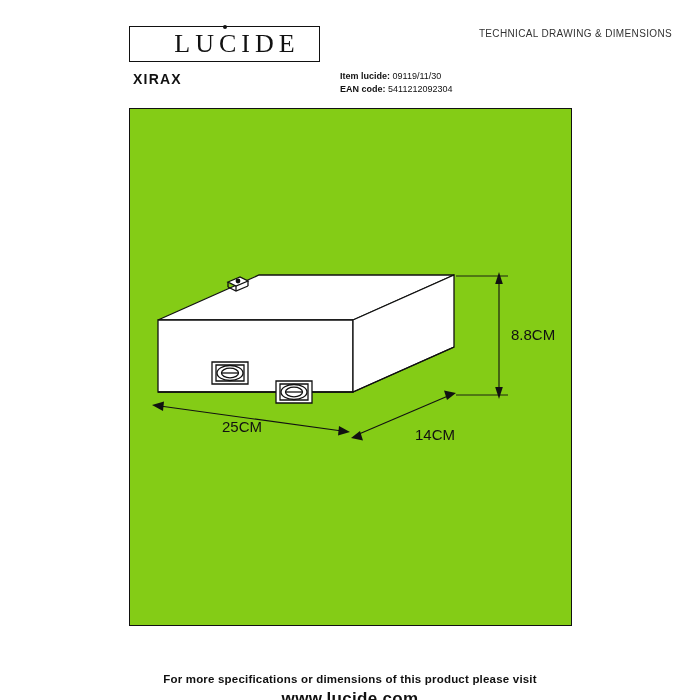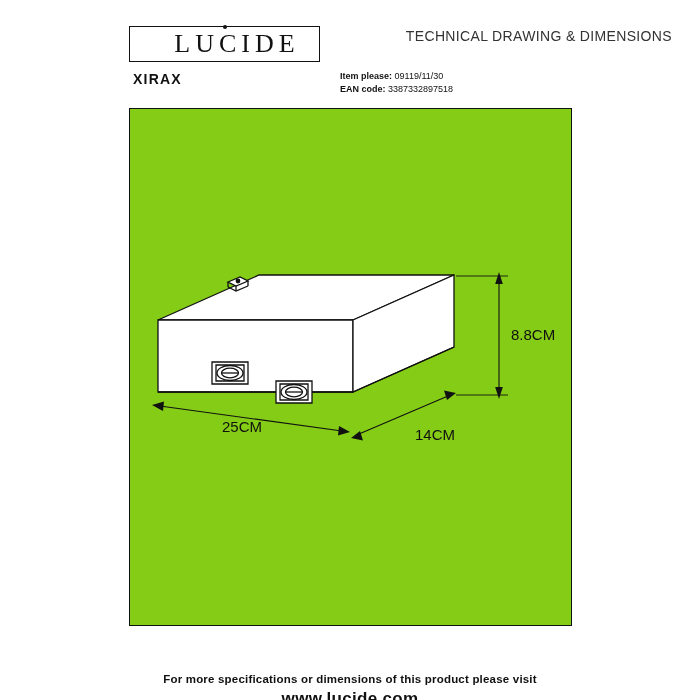--- a/index.html
+++ b/index.html
@@ -53,21 +53,21 @@
     height: 4px;
     background: #111111;
     border-radius: 50%;
     left: 93px;
     top: -2px;
   }
   .header-right {
     position: absolute;
     right: 28px;
     top: 28px;
-    font-size: 14px;
+    font-size: 10px;
     letter-spacing: 0.35px;
     color: #333333;
     text-align: left;
   }
 
   
   .product-title {
     position: absolute;
     left: 133px;
     top: 71px;
@@ -136,26 +136,26 @@
 
   <div class="logo-box">
     <span class="logo-text">LUCIDE</span>
     <span class="logo-dot"></span>
   </div>
   <div class="header-right">TECHNICAL DRAWING &amp; DIMENSIONS</div>
 
   <div class="product-title">XIRAX</div>
   <div class="meta">
     <div>
-      <span class="lbl">Item please:</span>
+      <span class="lbl">Item lucide:</span>
       <span>09119/11/30</span>
     </div>
     <div>
       <span class="lbl">EAN code:</span>
-      <span>3387332897518</span>
+      <span>5411212092304</span>
     </div>
   </div>
 
   <div class="frame">
     <svg class="drawing" viewBox="0 0 443 518" xmlns="http://www.w3.org/2000/svg">
       <g fill="none" stroke="#111111" stroke-width="1.3" stroke-linejoin="miter" stroke-linecap="butt">
 
         <polygon points="28,211 129,166 324,166 223,211" fill="#ffffff"></polygon>
 
         <polygon points="28,211 223,211 223,283 28,283" fill="#ffffff"></polygon>

